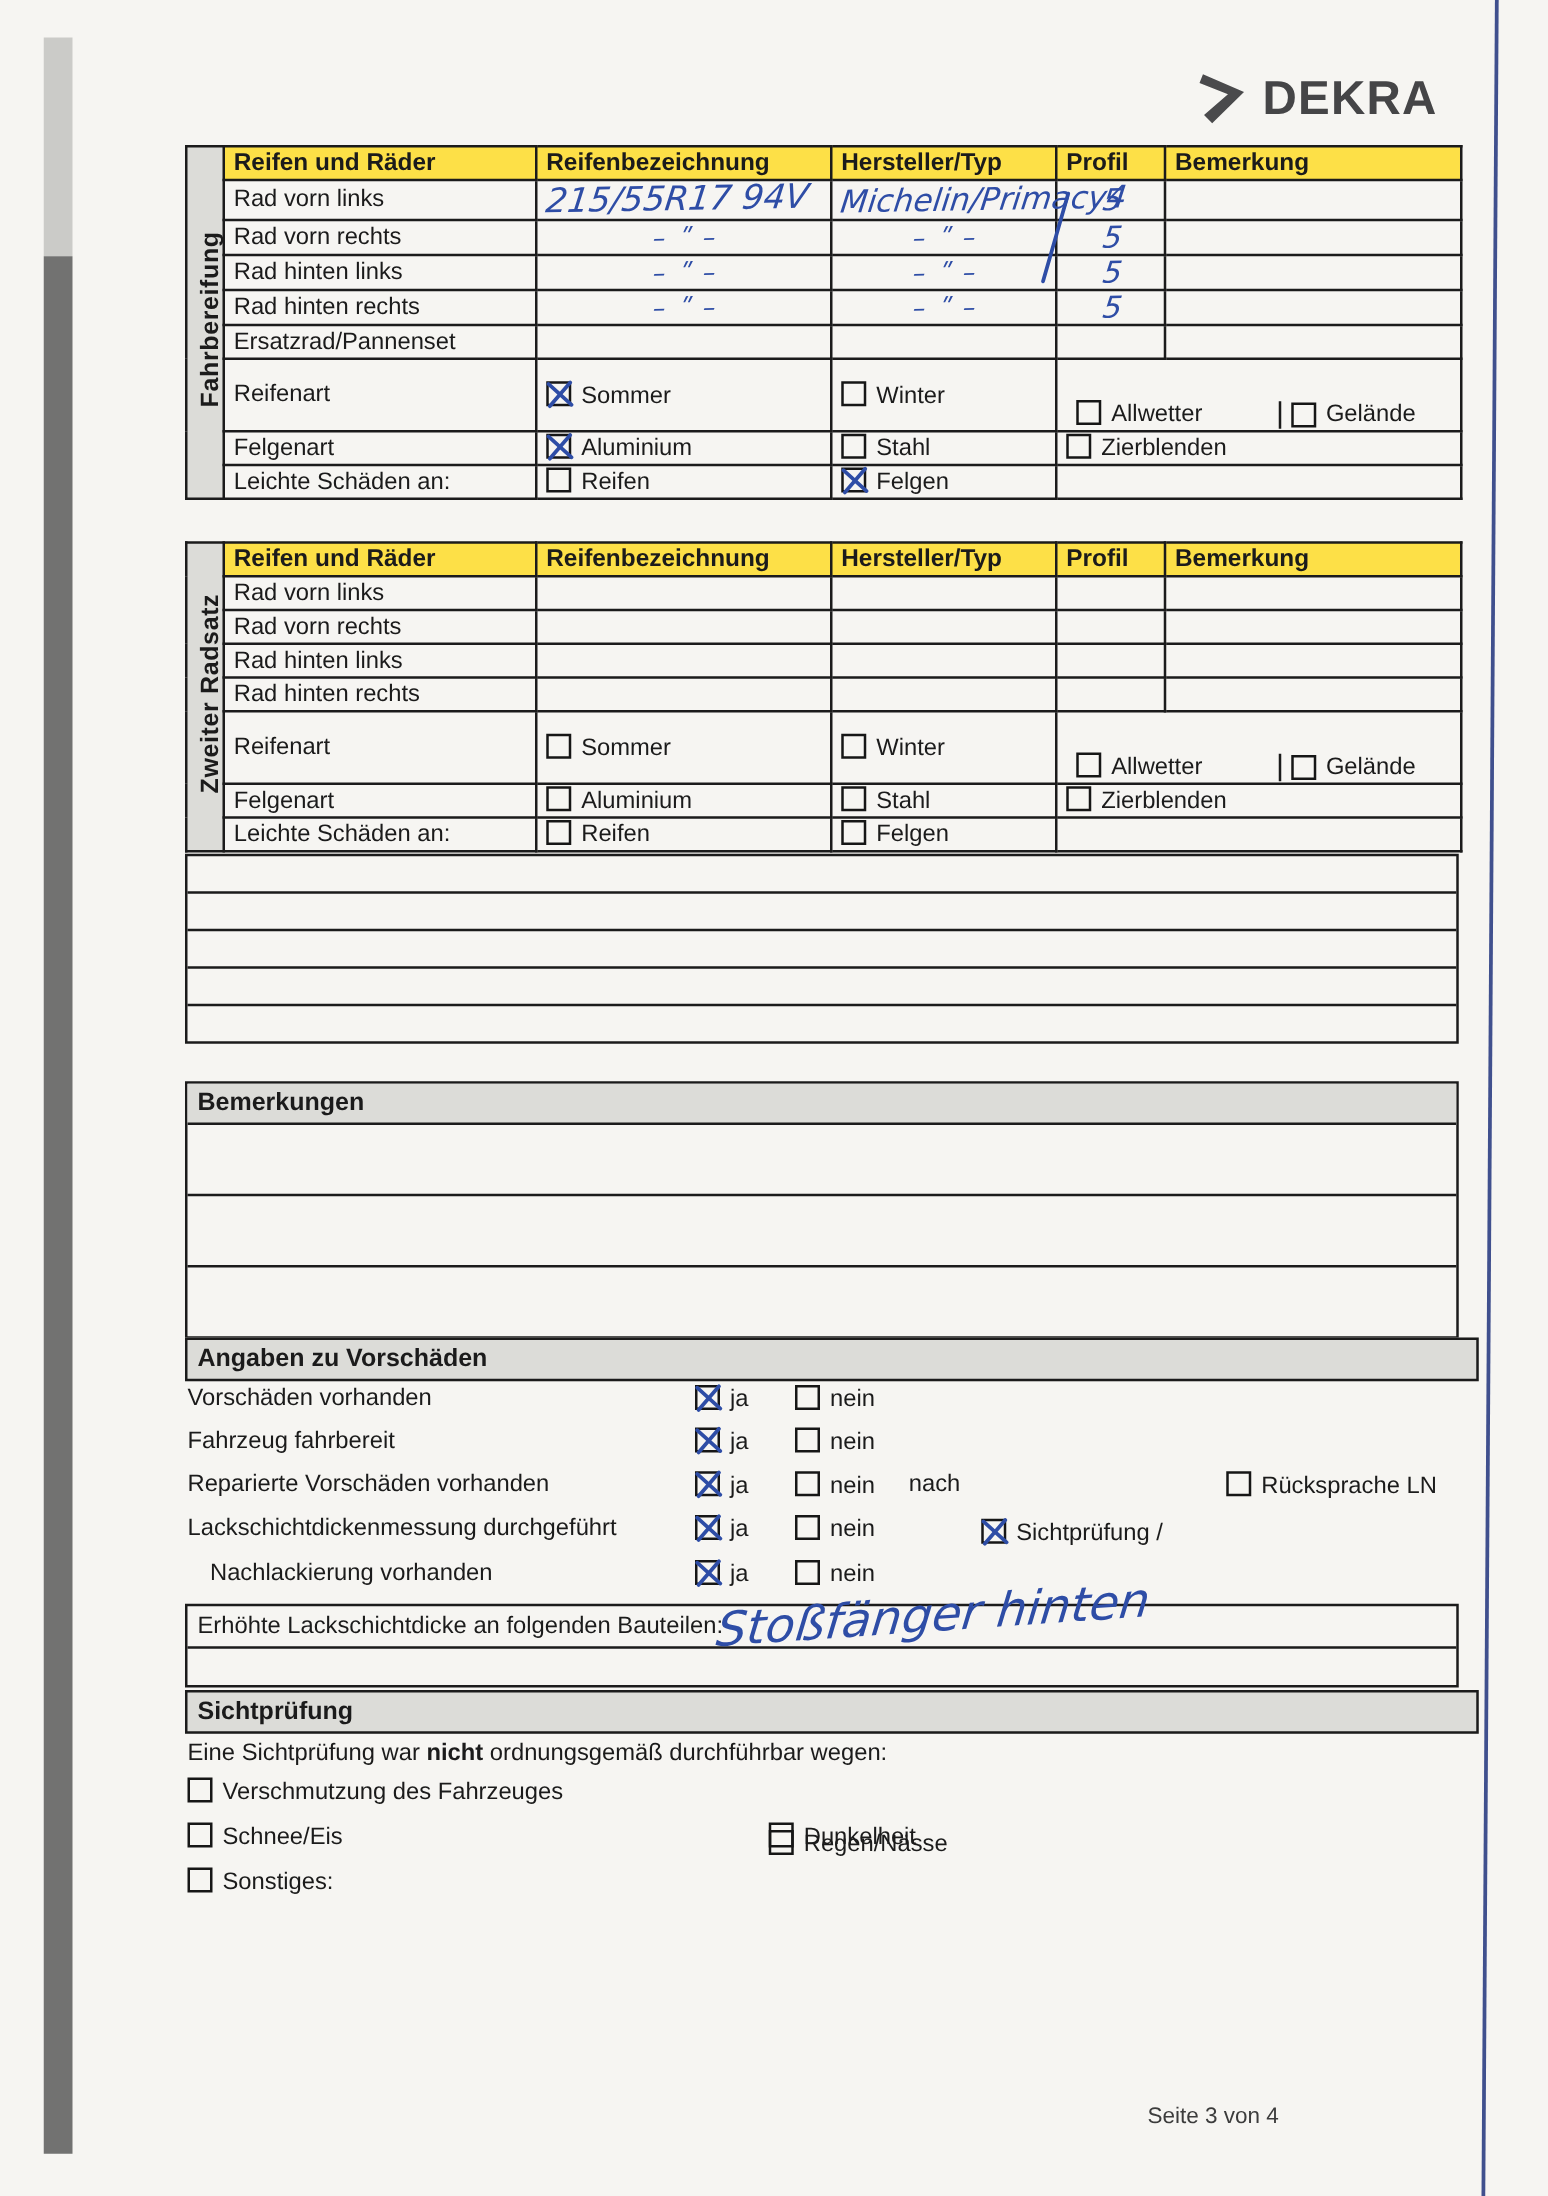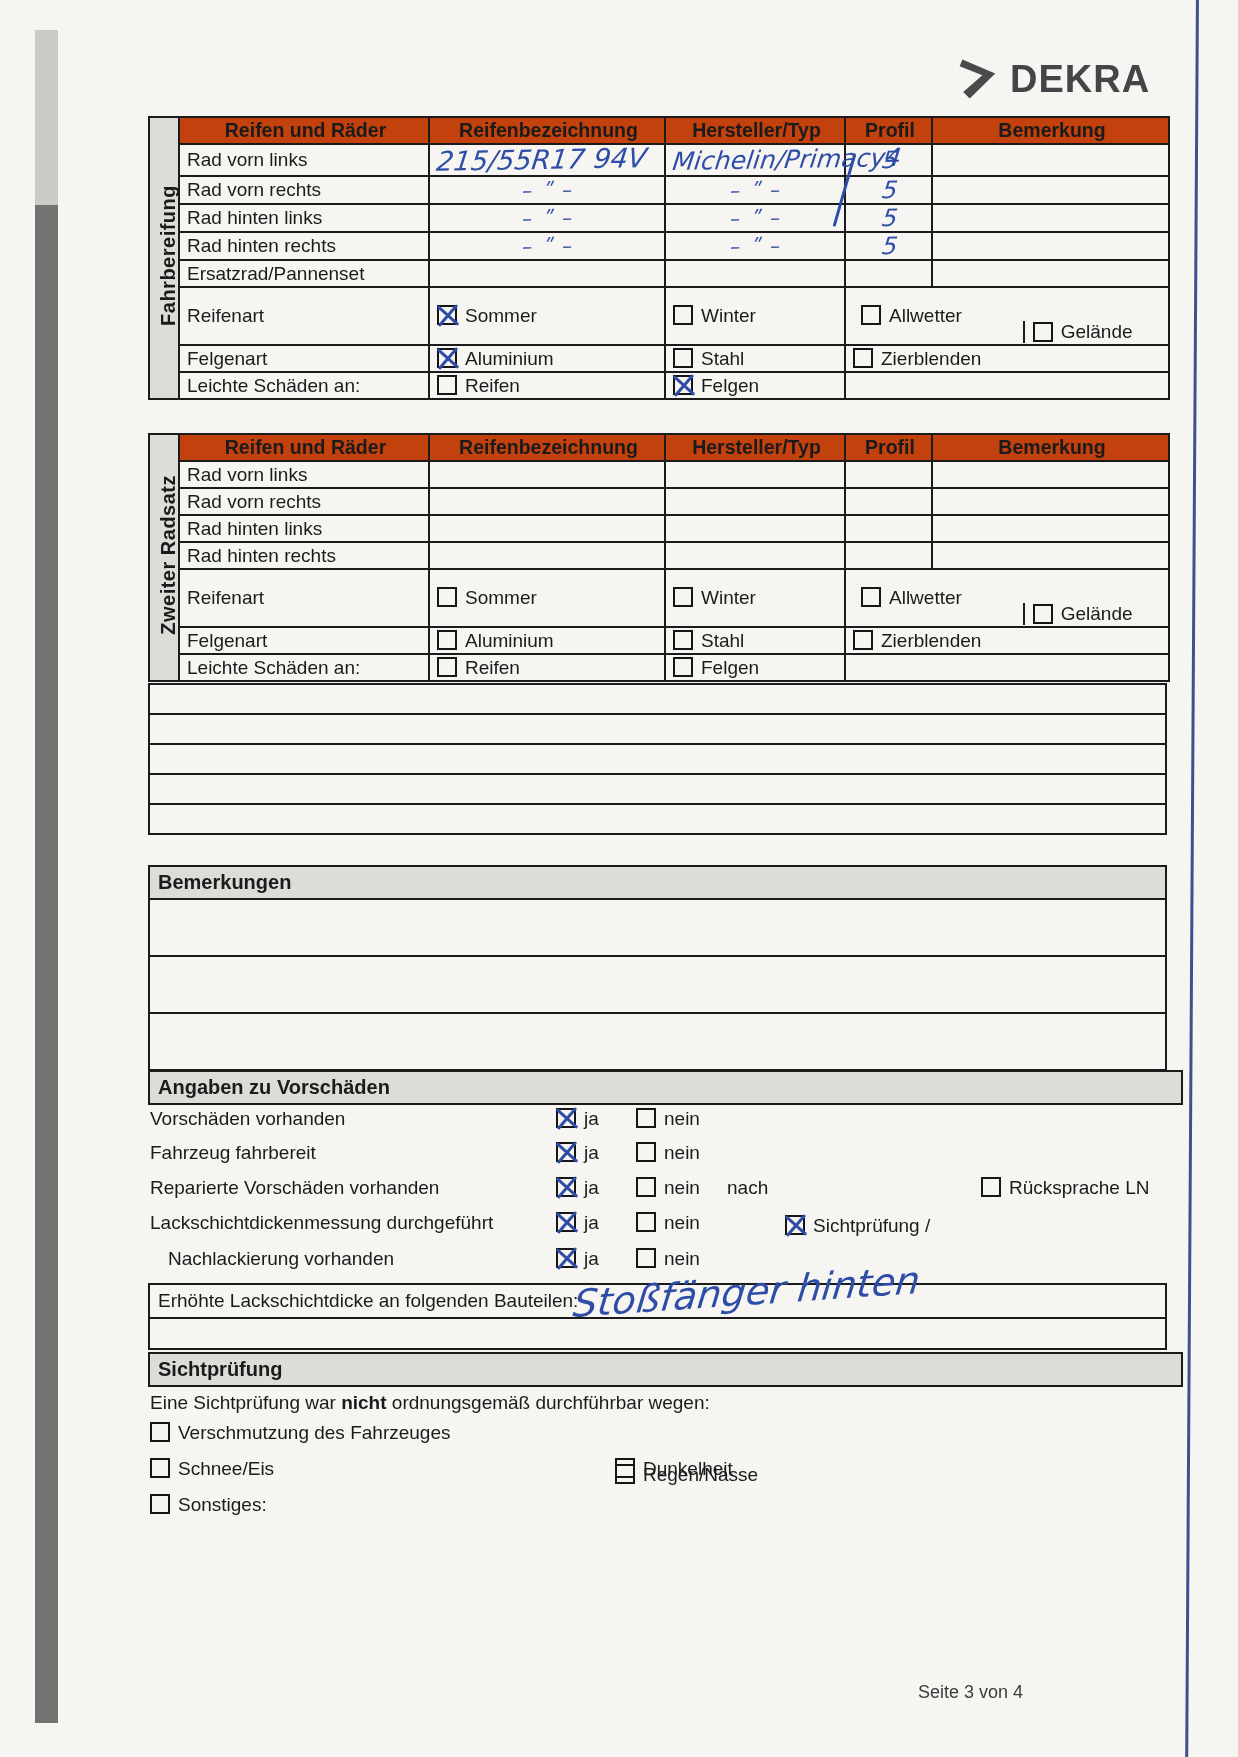--- a/index.html
+++ b/index.html
@@ -12,27 +12,27 @@
              transform:rotate(0.35deg);transform-origin:top;}
   
   .logo{position:absolute;left:952px;top:52px;display:flex;align-items:center;gap:8px;}
   .logo svg{transform:rotate(-8deg);}
   .logo .word{font-size:38px;font-weight:bold;color:#454547;letter-spacing:1px;}
   
   table.t{position:absolute;left:148px;border-collapse:collapse;table-layout:fixed;width:1020px;
           font-size:19px;}
   table.t th,table.t td{border:2px solid #1b1b1b;padding:1px 4px 1px 7px;text-align:left;
           overflow:visible;white-space:nowrap;}
-  table.t th{background:#c2410c;height:22px;font-size:19.5px;text-align:center;}
+  table.t th{background:#fde047;height:22px;font-size:19.5px;}
   table.t td{height:23px;}
   td.vcell{background:#dcdcd8;padding:0;width:30px;text-align:center;}
   .vtext{writing-mode:vertical-rl;transform:rotate(180deg);font-weight:bold;font-size:20px;
          display:inline-block;letter-spacing:0.5px;}
   td.splitcell{padding:0;}
-  .splitwrap{display:flex;height:100%;align-items:center;}
+  .splitwrap{display:flex;height:100%;align-items:flex-end;}
   .splitwrap .sA{flex:0 0 52%;padding-left:8px;}
   .splitwrap .sB{flex:1;border-left:2px solid #1b1b1b;padding-left:8px;align-self:stretch;
                  display:flex;align-items:center;margin-top:32px;}
   
   .cb{position:relative;display:inline-block;width:16px;height:16px;border:2px solid #161616;
       margin-right:8px;vertical-align:-3px;background:transparent;flex:none;}
   .cb.checked::before,.cb.checked::after{content:"";position:absolute;left:-5px;top:7px;width:28px;
       height:3px;background:#2e4da6;border-radius:2px;}
   .cb.checked::before{transform:rotate(42deg);}
   .cb.checked::after{transform:rotate(-49deg);}

